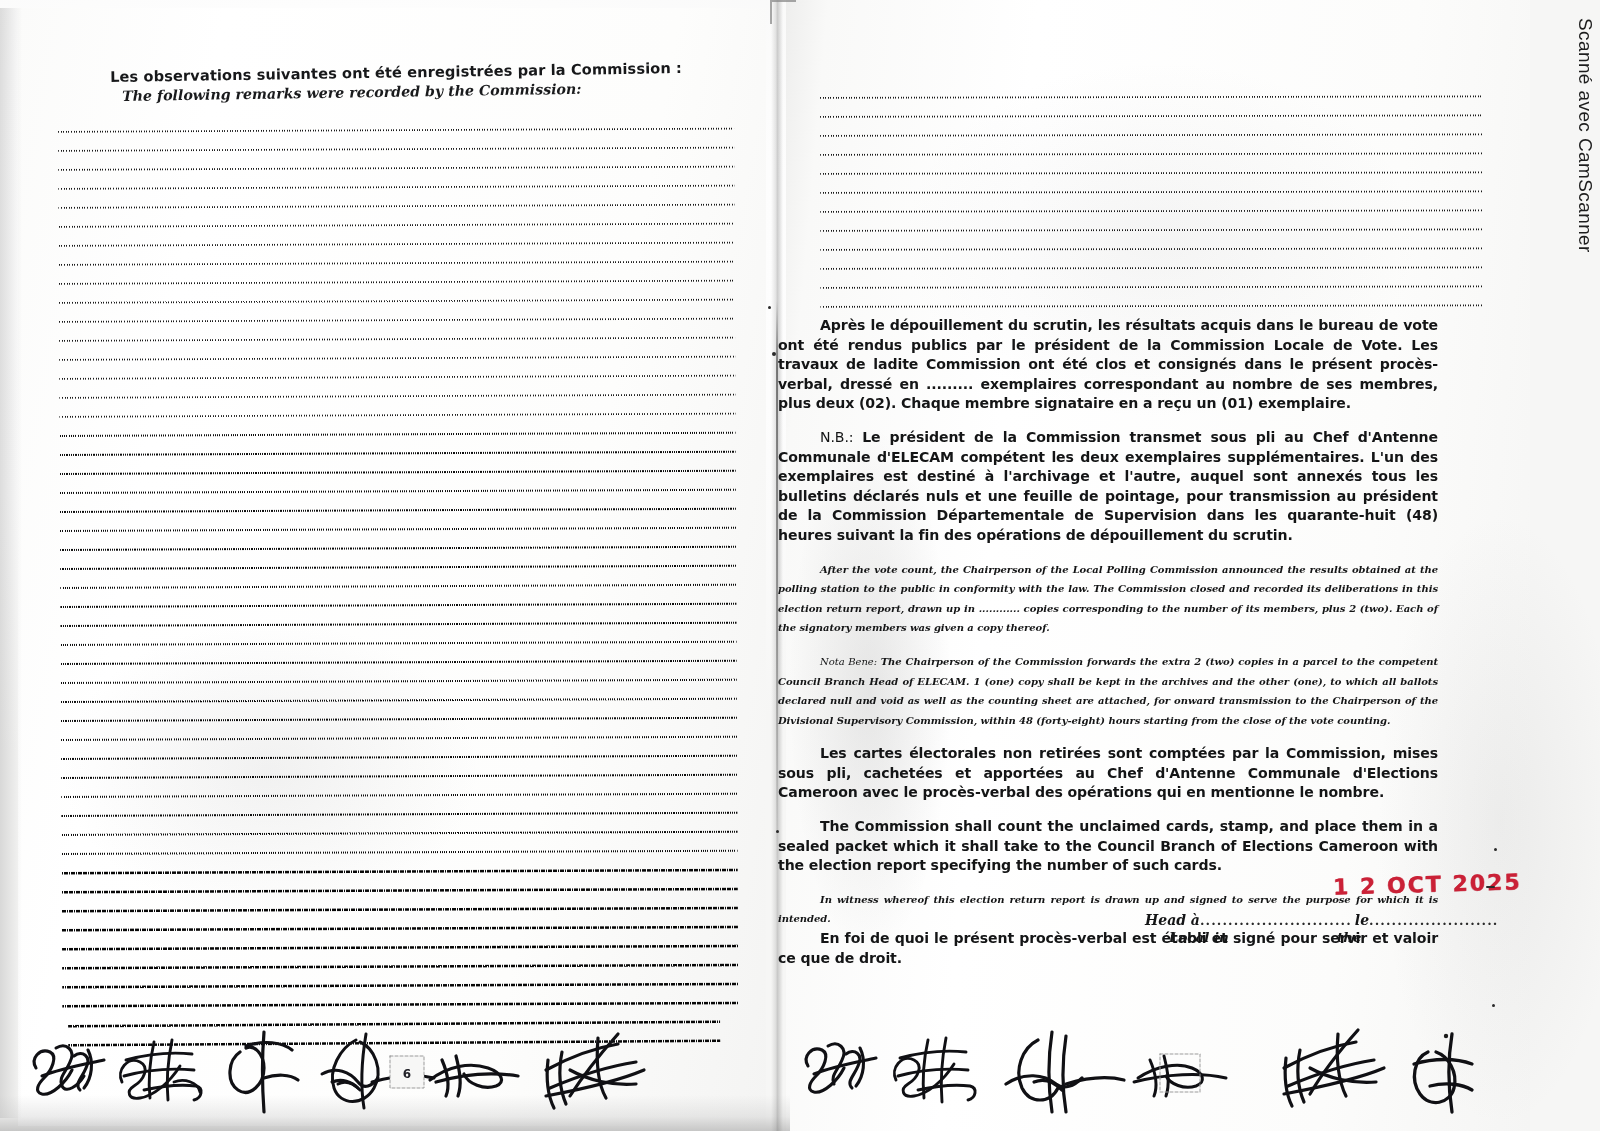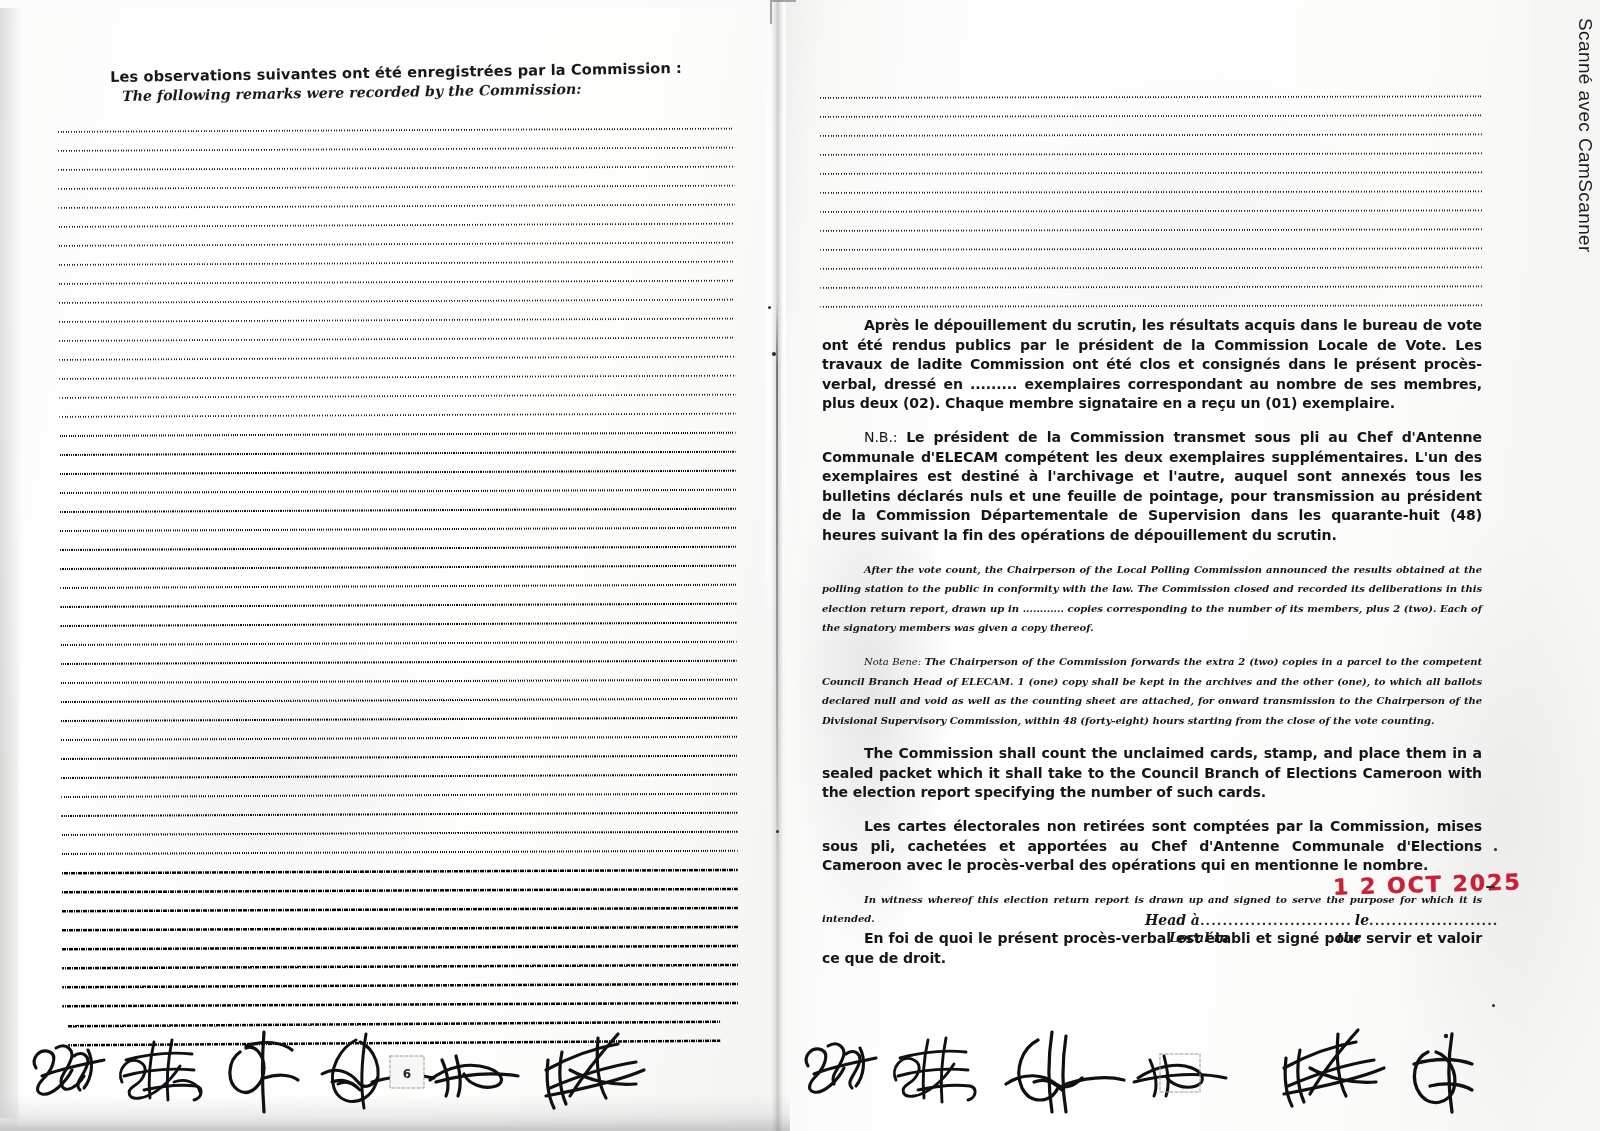--- a/index.html
+++ b/index.html
@@ -226,27 +226,27 @@
       <div class="rule light"></div>
       <div class="rule light"></div>
       <div class="rule light"></div>
       <div class="rule light"></div>
       <div class="rule light"></div>
       <div class="rule light"></div>
       <div class="rule light"></div>
       <div class="rule light"></div>
     </div>
 
-  <div id="right-body" style="position:absolute;left:822px;top:316px;width:660px;">
+  <div id="right-body" style="position:absolute;left:778px;top:316px;width:660px;">
       <p class="para" style="margin: 0px 0px 14px;"><span class="lead"></span>Après le dépouillement du scrutin, les résultats acquis dans le bureau de vote ont été rendus publics par le président de la Commission Locale de Vote. Les travaux de ladite Commission ont été clos et consignés dans le présent procès-verbal, dressé en ......... exemplaires correspondant au nombre de ses membres, plus deux (02). Chaque membre signataire en a reçu un (01) exemplaire.</p>
       <p class="para" style="margin: 0px 0px 14px;"><span class="lead"></span><b class="tag">N.B.: </b>Le président de la Commission transmet sous pli au Chef d'Antenne Communale d'ELECAM compétent les deux exemplaires supplémentaires. L'un des exemplaires est destiné à l'archivage et l'autre, auquel sont annexés tous les bulletins déclarés nuls et une feuille de pointage, pour transmission au président de la Commission Départementale de Supervision dans les quarante-huit (48) heures suivant la fin des opérations de dépouillement du scrutin.</p>
       <p class="para it" style="margin: 0px 0px 14px;"><span class="lead"></span>After the vote count, the Chairperson of the Local Polling Commission announced the results obtained at the polling station to the public in conformity with the law. The Commission closed and recorded its deliberations in this election return report, drawn up in ............ copies corresponding to the number of its members, plus 2 (two). Each of the signatory members was given a copy thereof.</p>
       <p class="para it" style="margin: 0px 0px 14px;"><span class="lead"></span><b class="tag">Nota Bene: </b>The Chairperson of the Commission forwards the extra 2 (two) copies in a parcel to the competent Council Branch Head of ELECAM. 1 (one) copy shall be kept in the archives and the other (one), to which all ballots declared null and void as well as the counting sheet are attached, for onward transmission to the Chairperson of the Divisional Supervisory Commission, within 48 (forty-eight) hours starting from the close of the vote counting.</p>
+      <p class="para" style="margin: 0px 0px 14px;"><span class="lead"></span>Les cartes électorales non retirées sont comptées par la Commission, mises sous pli, cachetées et apportées au Chef d'Antenne Communale d'Elections Cameroon avec le procès-verbal des opérations qui en mentionne le nombre.</p>
       <p class="para" style="margin: 0px 0px 14px;"><span class="lead"></span>The Commission shall count the unclaimed cards, stamp, and place them in a sealed packet which it shall take to the Council Branch of Elections Cameroon with the election report specifying the number of such cards.</p>
-      <p class="para" style="margin: 0px 0px 14px;"><span class="lead"></span>Les cartes électorales non retirées sont comptées par la Commission, mises sous pli, cachetées et apportées au Chef d'Antenne Communale d'Elections Cameroon avec le procès-verbal des opérations qui en mentionne le nombre.</p>
       <p class="para it" style="margin: 0px;"><span class="lead"></span>In witness whereof this election return report is drawn up and signed to serve the purpose for which it is intended.</p>
       <p class="para" style="margin: 0px 0px 1px;"><span class="lead"></span>En foi de quoi le présent procès-verbal est établi et signé pour servir et valoir ce que de droit.</p>
     </div>
 
   <div id="faitblock">
     <div class="fait-line">
       <span>Head à</span><span class="dotfill" style="width:150px;">...............................</span>
       <span>le</span><span class="dotfill" style="width:130px;">..............................</span>
     </div>
     <div id="fait-sub" style="height:18px;">

